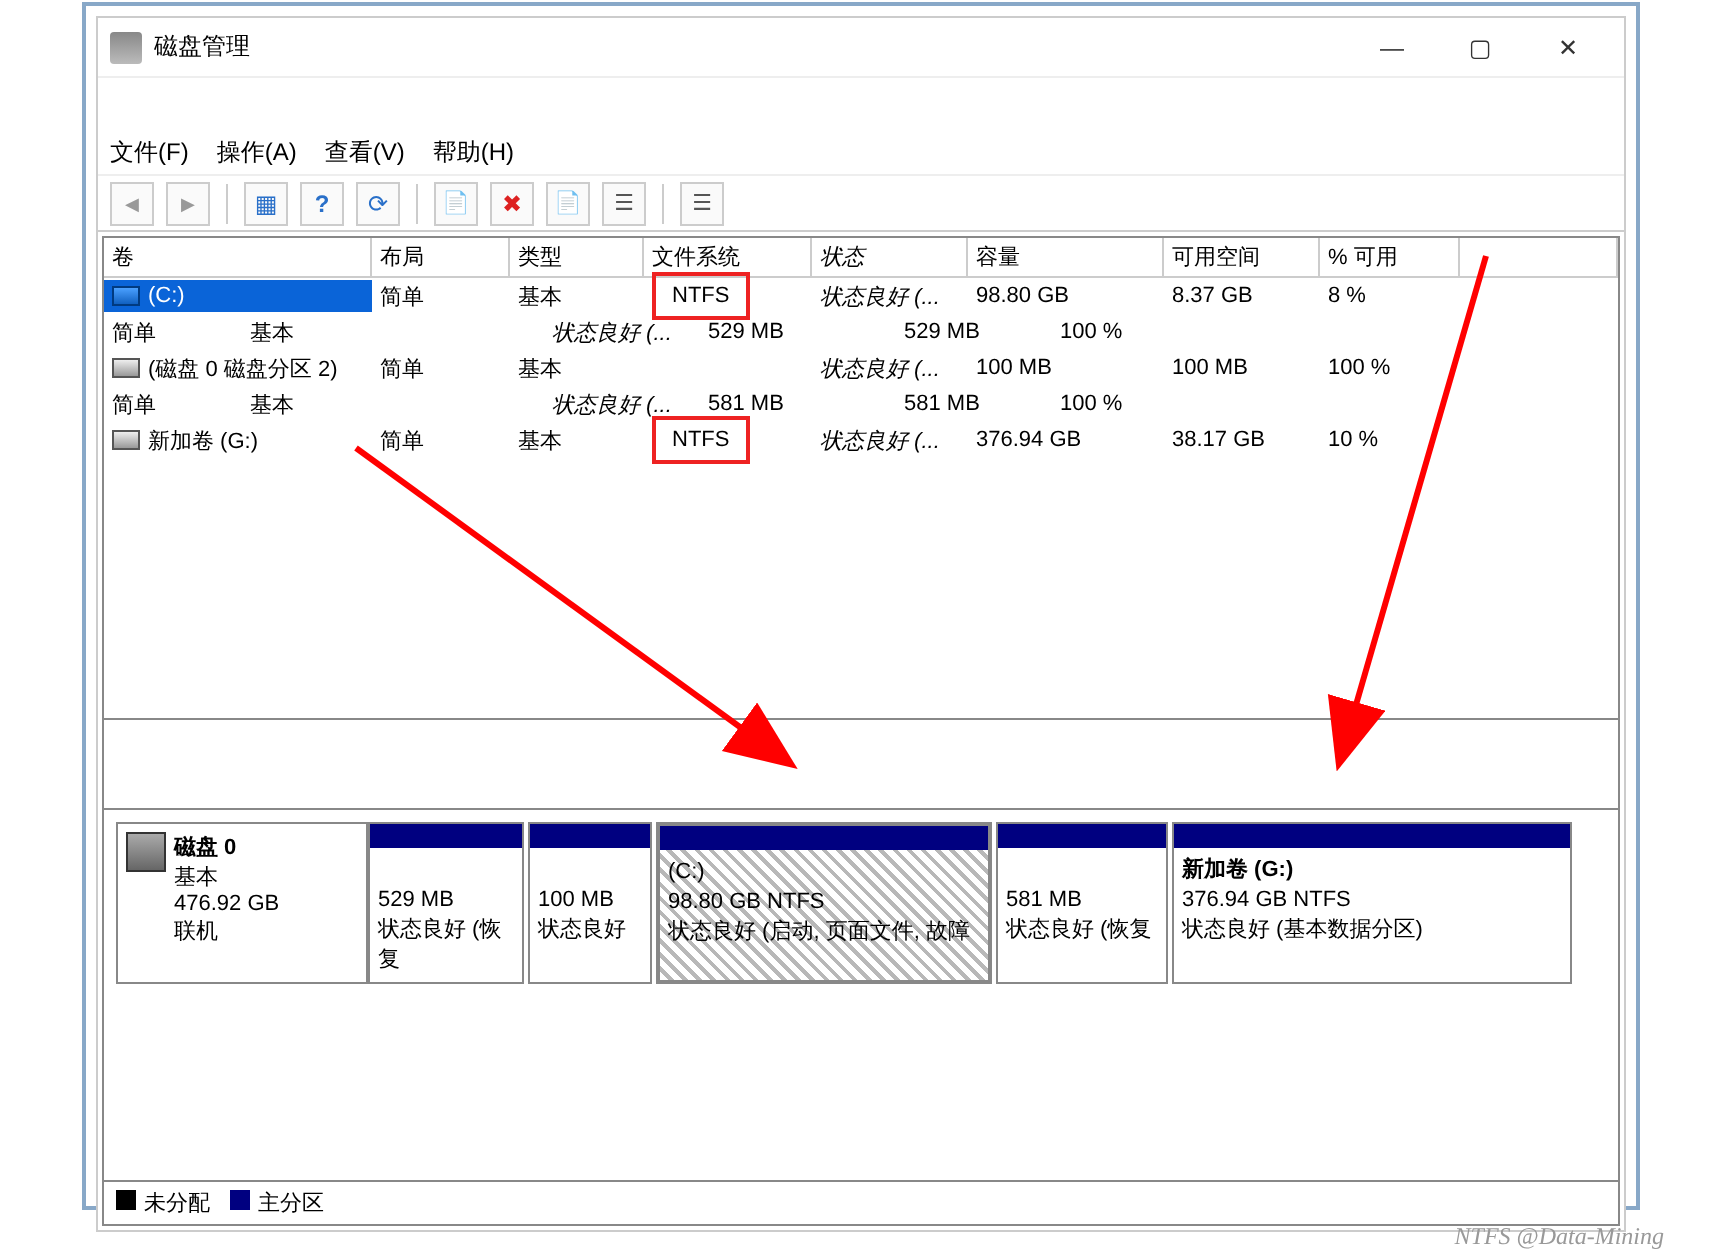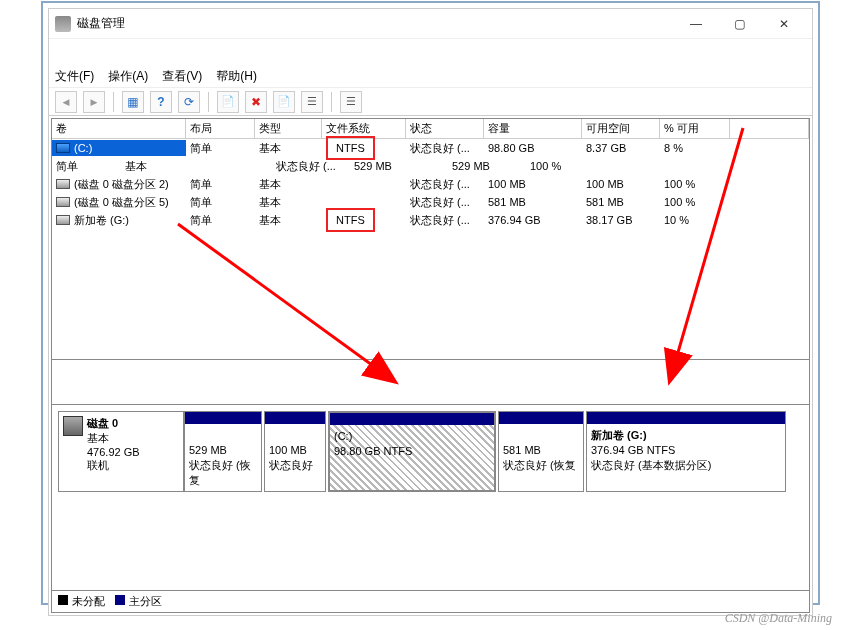--- a/index.html
+++ b/index.html
@@ -20,21 +20,21 @@
 .tb-btn.grid::before { content:"▦"; font-size:12px; color:#2a70c9;}
 .tb-btn.refresh::before { content:"⟳"; font-size:12px; color:#2a70c9;}
 .tb-btn.x-red::before { content:"✖"; font-size:12px; color:#d22;}
 .tb-btn.doc::before { content:"📄"; font-size:11px;}
 .tb-btn.prop::before { content:"☰"; font-size:11px; color:#555;}
 .tb-btn.ques::before { content:"?"; font-size:12px; color:#2a70c9; font-weight:bold;}
 .main-area { flex:1; display:flex; flex-direction:column; border:1px solid #888; margin: 2px; }
 .list-pane { border-bottom:1px solid #888; overflow:hidden; }
 .list-header { display:flex; height:20px; background:#fff; border-bottom:1px solid #ccc; font-size:11px; }
 .col { border-right:1px solid #ccc; padding: 2px 4px; overflow:hidden; white-space:nowrap; display:flex; align-items:center;}
-.c-vol {width:134px;} .c-lay{width:69px;} .c-type{width:67px;} .c-fs{width:84px;text-align:center;} .c-status{width:78px;} .c-cap{width:98px;} .c-free{width:78px;} .c-pct{width:70px;} .c-rest{flex:1;}
+.c-vol {width:134px;} .c-lay{width:69px;} .c-type{width:67px;} .c-fs{width:84px;text-align:center;} .c-status{width:78px;font-style:italic;} .c-cap{width:98px;} .c-free{width:78px;} .c-pct{width:70px;} .c-rest{flex:1;}
 .list-body { font-size:11px; }
 .row { display:flex; height:18px; align-items:center; }
 .row .col { border-right:none; }
 .vicon { width:14px; height:10px; display:inline-block; margin-right:4px; vertical-align:middle; }
 .vicon.blue { background: linear-gradient(#4aa0ff,#1060c0); border:1px solid #003a80;}
 .vicon.gray { background: linear-gradient(#eee,#999); border:1px solid #555;}
 .row.sel .c-vol { background:#0a64d8; color:#fff; }
 .fs-box { border:2px solid #e22; display:inline-block; padding: 4px 8px; }
 .list-filler { height: 130px; }
 .graph-pane { border-top:1px solid #888; display:flex; padding:6px; gap:0;margin-top:44px; }
@@ -129,21 +129,20 @@
             <div class="col c-lay">简单</div>
             <div class="col c-type">基本</div>
             <div class="col c-fs"></div>
             <div class="col c-status">状态良好 (...</div>
             <div class="col c-cap">100 MB</div>
             <div class="col c-free">100 MB</div>
             <div class="col c-pct">100 %</div>
             <div class="col c-rest"></div>
           </div>
           <div class="row">
-            <div class="col c-vol"><span class="vicon gray"></span>(磁盘 0 磁盘分区 5)</div>
             <div class="col c-lay">简单</div>
             <div class="col c-type">基本</div>
             <div class="col c-fs"></div>
             <div class="col c-status">状态良好 (...</div>
             <div class="col c-cap">581 MB</div>
             <div class="col c-free">581 MB</div>
             <div class="col c-pct">100 %</div>
             <div class="col c-rest"></div>
           </div>
           <div class="row">
@@ -187,20 +186,21 @@
               <div>&nbsp;</div>
               <div>100 MB</div>
               <div>状态良好</div>
             </div>
           </div>
           <div class="part hatched" style="width: 168px;">
             <div class="pbar"></div>
             <div class="pbody">
               <div>(C:)</div>
               <div>98.80 GB NTFS</div>
+              <div>状态良好 (启动, 页面文件, 故障</div>
             </div>
           </div>
           <div class="part" style="width: 86px;">
             <div class="pbar"></div>
             <div class="pbody">
               <div>&nbsp;</div>
               <div>581 MB</div>
               <div>状态良好 (恢复</div>
             </div>
           </div>
@@ -225,13 +225,13 @@
 <svg class="arrows">
   <defs>
       <marker id="ah" markerWidth="12" markerHeight="12" refX="10" refY="5" orient="auto">
         <path d="M0,0 L12,5 L0,10 Z" fill="#f00"></path>
       </marker>
     </defs>
   <line x1="130" y1="216" x2="346" y2="373" stroke="#f00" stroke-width="3" marker-end="url(#ah)"></line>
   <line x1="695" y1="120" x2="622" y2="372" stroke="#f00" stroke-width="3" marker-end="url(#ah)"></line>
 </svg>
 
-<div class="watermark">CSDN @Data-Mining</div>
+<div class="watermark">NTFS @Data-Mining</div>
 
 </body></html>

